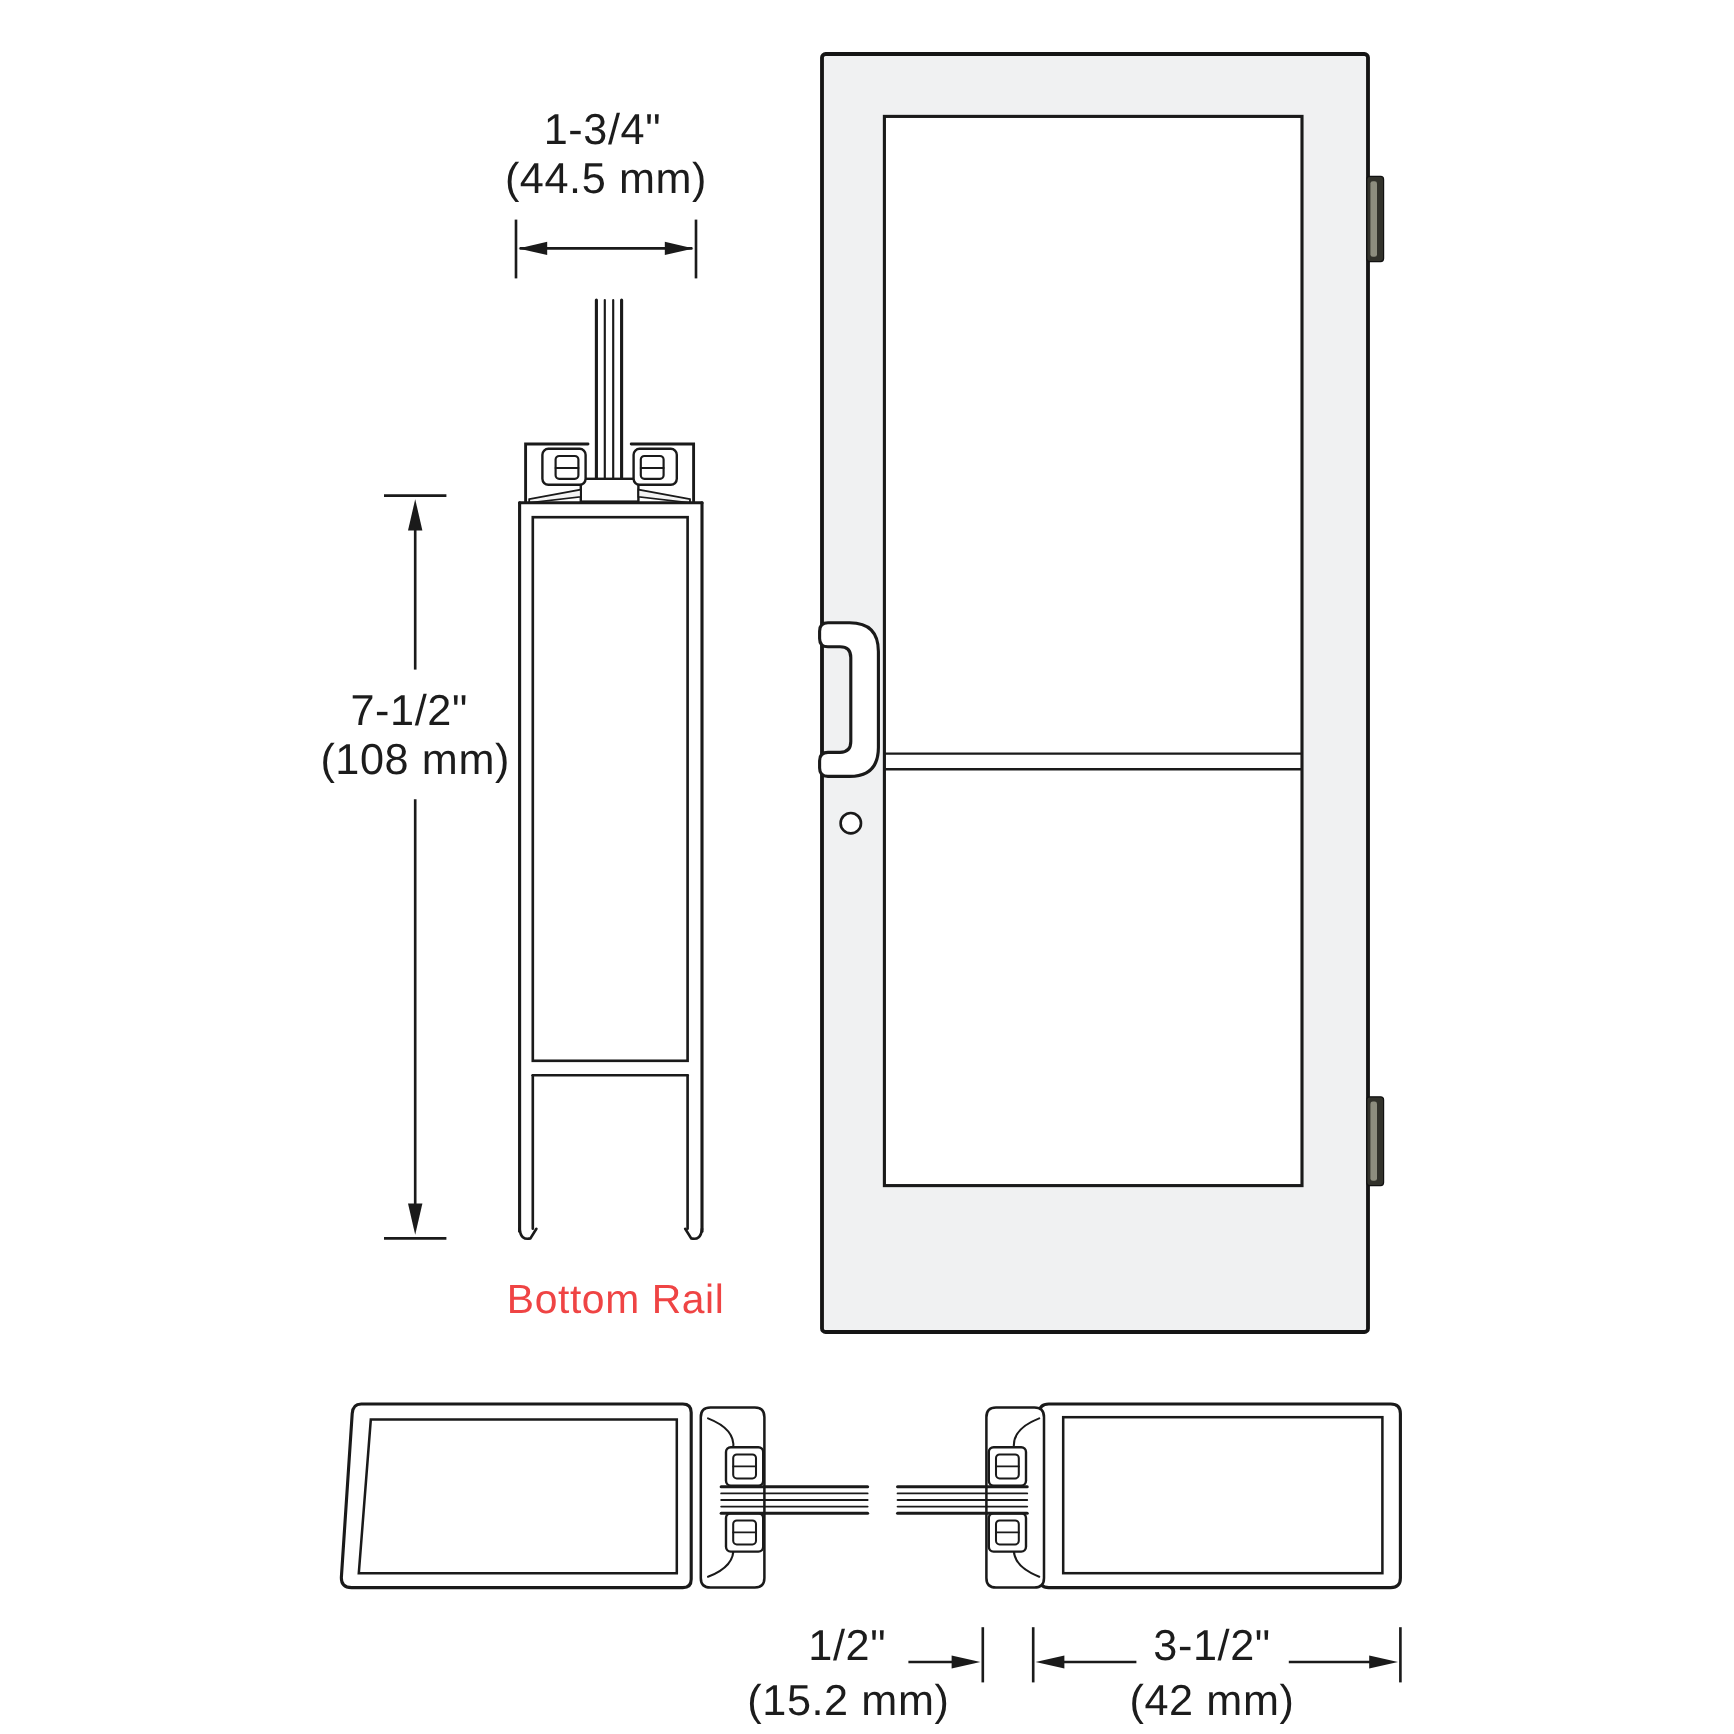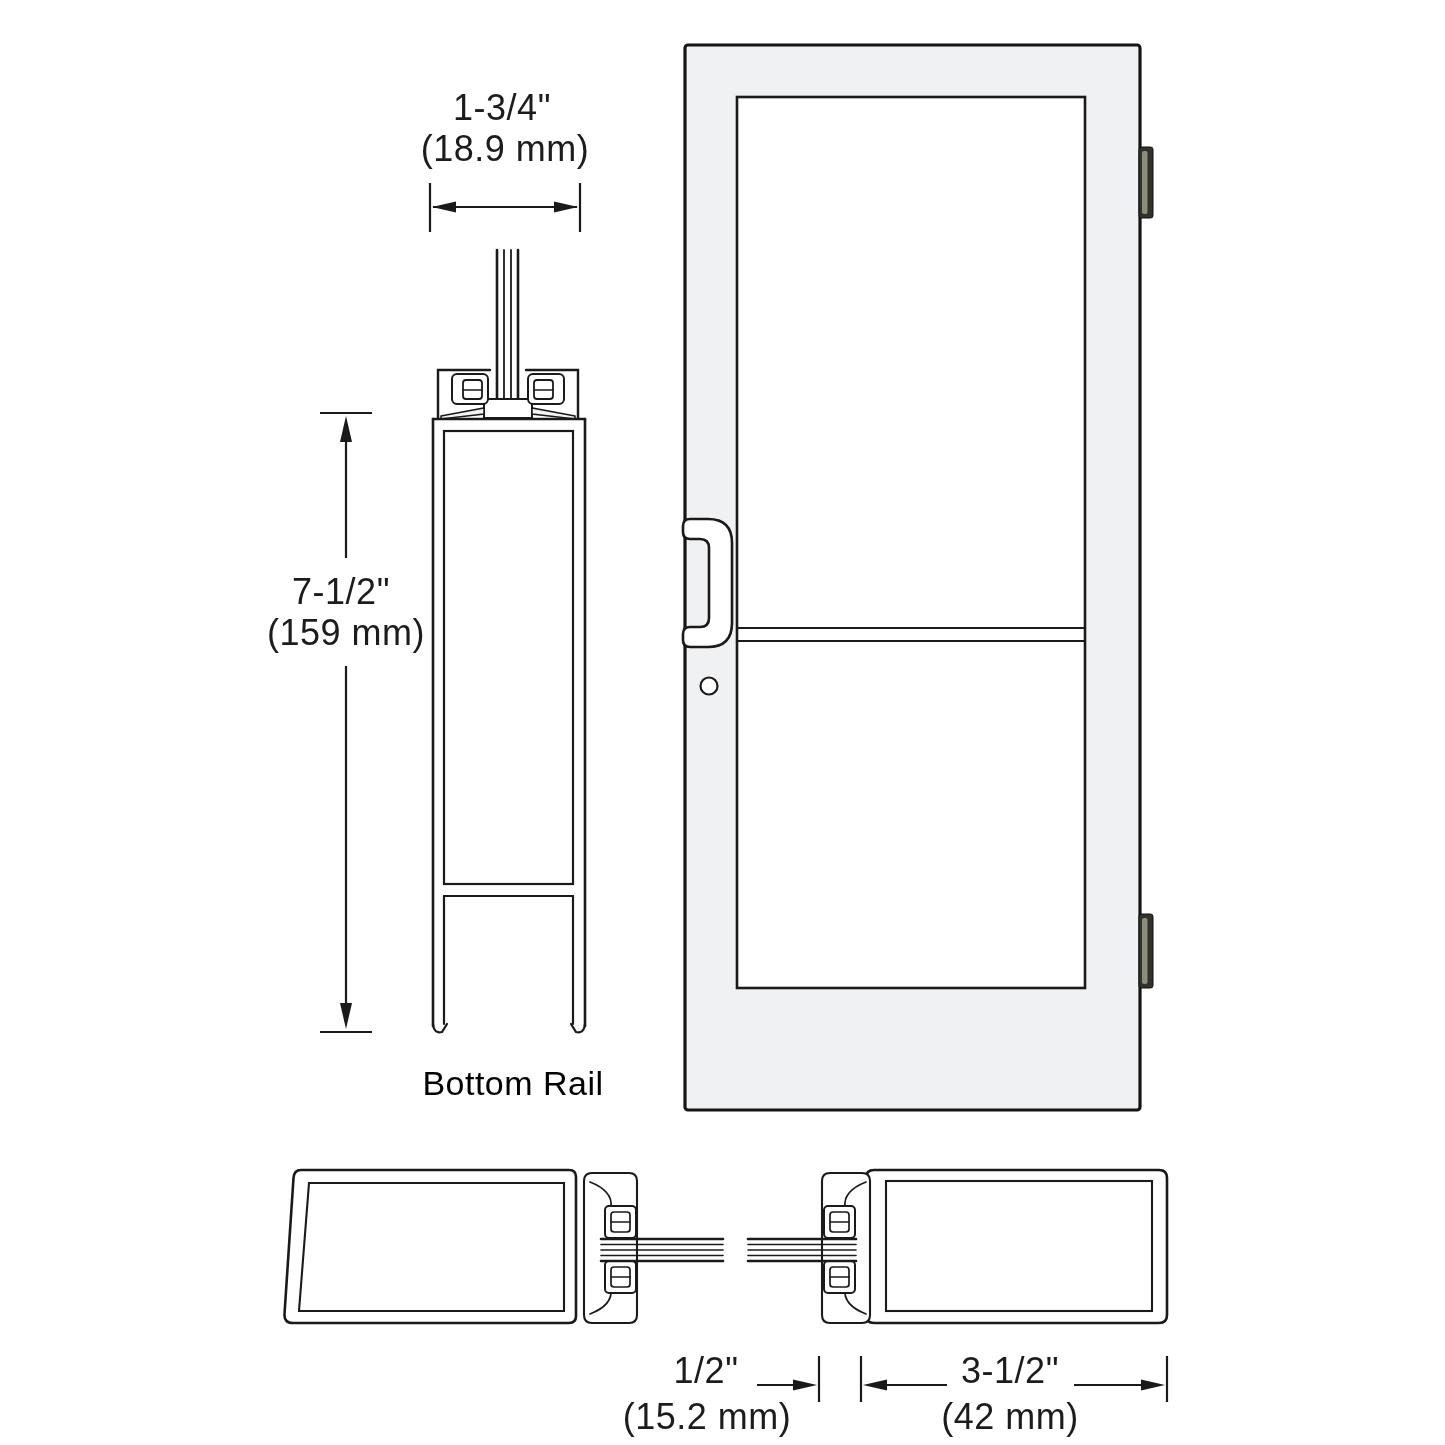--- a/index.html
+++ b/index.html
@@ -8,21 +8,21 @@
     font-family:"Liberation Sans","DejaVu Sans",sans-serif;color:#1c1c1c;
   }
   svg{position:absolute;left:0;top:0;}
   .dim-text{
     position:absolute;transform:translateX(-50%);
     font-size:36px;line-height:1;white-space:nowrap;color:#1c1c1c;
     letter-spacing:0.5px;
   }
   .view-label{
     position:absolute;transform:translateX(-50%);
-    font-size:34px;line-height:1;white-space:nowrap;color:#000000;
+    font-size:34px;line-height:1;white-space:nowrap;color:#ef4444;
     letter-spacing:0.5px;
   }
 </style>
 </head>
 <body>
 
 <div class="canvas">
 
 <svg width="1445" height="1445" viewBox="0 0 1445 1445">
 
@@ -164,24 +164,24 @@
     <polygon points="817,1385 793,1379.5 793,1390.5" fill="#1a1a1a" stroke="none"></polygon>
 
     <polygon points="863,1385 887,1379.5 887,1390.5" fill="#1a1a1a" stroke="none"></polygon>
     <line x1="884" y1="1385" x2="947" y2="1385" stroke-width="2.2"></line>
     <line x1="1074" y1="1385" x2="1144" y2="1385" stroke-width="2.2"></line>
     <polygon points="1165,1385 1141,1379.5 1141,1390.5" fill="#1a1a1a" stroke="none"></polygon>
   </g>
 </svg>
 
 <div class="dim-text" style="left:502px;top:90px;">1-3/4"</div>
-<div class="dim-text" style="left:505px;top:131px;">(18.9 mm)</div>
+<div class="dim-text" style="left:505px;top:131px;">(44.5 mm)</div>
 
 <div class="dim-text" style="left:341px;top:574px;">7-1/2"</div>
-<div class="dim-text" style="left:346px;top:615px;">(159 mm)</div>
+<div class="dim-text" style="left:346px;top:615px;">(108 mm)</div>
 
 <div class="view-label" style="left:513px;top:1066px;">Bottom Rail</div>
 
 <div class="dim-text" style="left:706px;top:1353px;">1/2"</div>
 <div class="dim-text" style="left:707px;top:1399px;">(15.2 mm)</div>
 <div class="dim-text" style="left:1010px;top:1353px;">3-1/2"</div>
 <div class="dim-text" style="left:1010px;top:1399px;">(42 mm)</div>
 
 </div>
 

